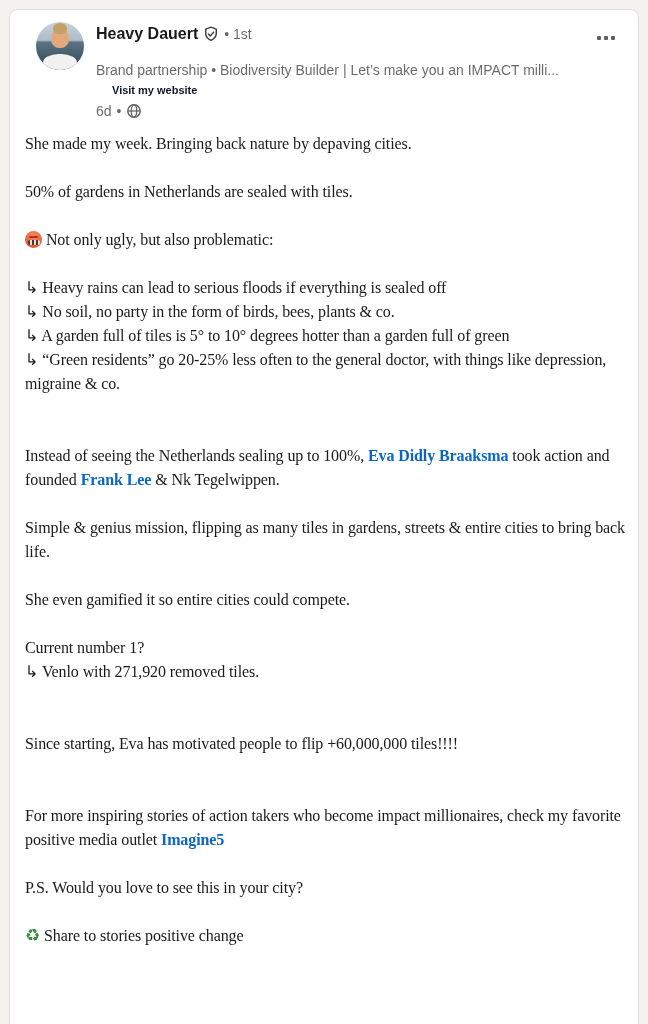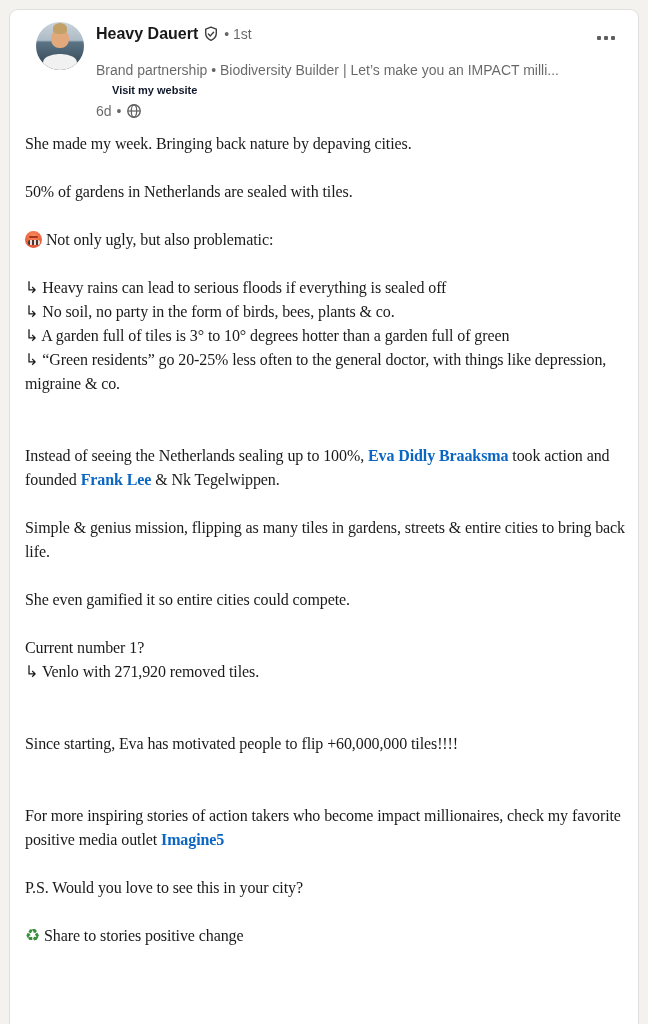--- a/index.html
+++ b/index.html
@@ -159,21 +159,21 @@
   </div>
   <div class="body">
       <div class="post-line"><span>She made my week. Bringing back nature by depaving cities.</span></div>
       <div class="post-line"></div>
       <div class="post-line"><span>50% of gardens in Netherlands are sealed with tiles.</span></div>
       <div class="post-line"></div>
       <div class="post-line"><span class="emoji-angry"></span><span> Not only ugly, but also problematic:</span></div>
       <div class="post-line"></div>
       <div class="post-line"><span>↳ Heavy rains can lead to serious floods if everything is sealed off</span></div>
       <div class="post-line"><span>↳ No soil, no party in the form of birds, bees, plants &amp; co.</span></div>
-      <div class="post-line"><span>↳ A garden full of tiles is 3° to 10° degrees hotter than a garden full of green</span></div>
+      <div class="post-line"><span>↳ A garden full of tiles is 5° to 10° degrees hotter than a garden full of green</span></div>
       <div class="post-line"><span>↳ “Green residents” go 20-25% less often to the general doctor, with things like depression, migraine &amp; co.</span></div>
       <div class="post-line"></div>
       <div class="post-line"></div>
       <div class="post-line"><span>Instead of seeing the Netherlands sealing up to 100%, </span><span class="inline-link">Eva Didly Braaksma</span><span> took action and founded </span><span class="inline-link">Frank Lee</span><span> &amp; Nk Tegelwippen.</span></div>
       <div class="post-line"></div>
       <div class="post-line"><span>Simple &amp; genius mission, flipping as many tiles in gardens, streets &amp; entire cities to bring back life.</span></div>
       <div class="post-line"></div>
       <div class="post-line"><span>She even gamified it so entire cities could compete.</span></div>
       <div class="post-line"></div>
       <div class="post-line"><span>Current number 1?</span></div>

